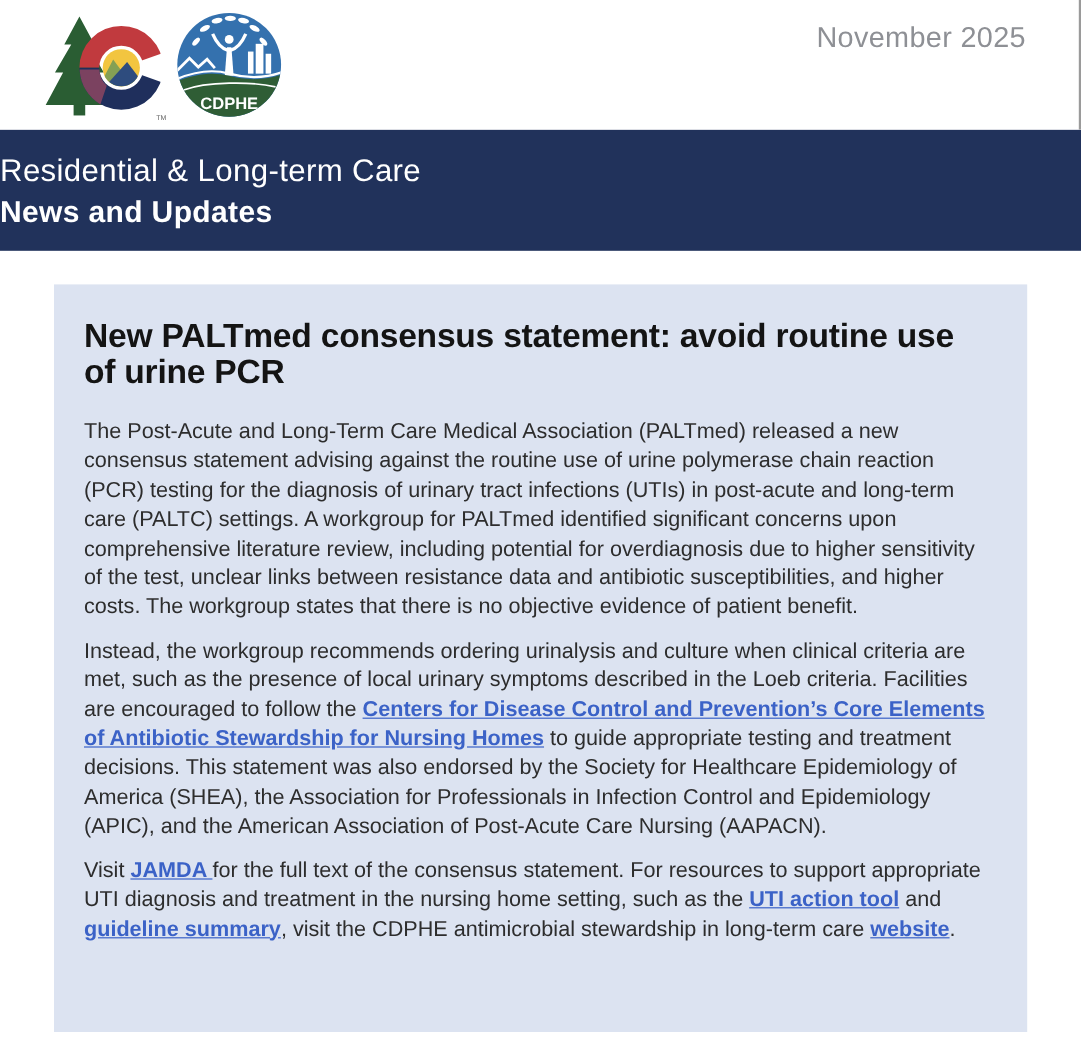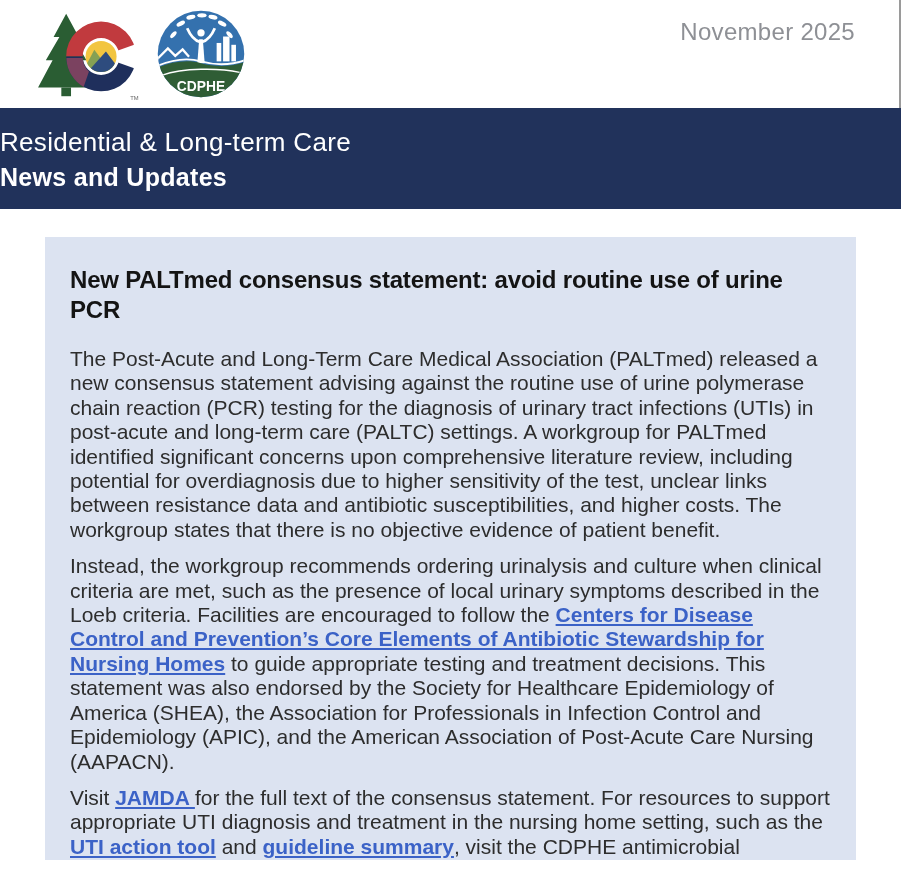--- a/index.html
+++ b/index.html
@@ -22,21 +22,21 @@
     position: absolute;
     top: 0; right: 0;
     width: 2px; height: 108px;
     background: #9a9a9a;
   }
   .logos {
     position: absolute;
     left: 30px; top: 8px;
     display: flex;
     align-items: flex-start;
-    gap: 10px;
+    gap: 0;
   }
   .date {
     position: absolute;
     top: 18px; right: 46px;
     font-size: 24px;
     color: #8e9095;
     letter-spacing: 0.3px;
   }
 
   
@@ -63,30 +63,30 @@
   
   .card {
     margin: 28px 0 0 45px;
     width: 811px;
     height: 623px;
     background: #dce3f1;
     padding: 28px 24px 8px 25px;
     overflow: hidden;
   }
   .article-heading {
-    font-size: 24px;
+    font-size: 28px;
     font-weight: 700;
     color: #141414;
     line-height: 30px;
     letter-spacing: -0.2px;
     max-width: 748px;
     margin: 0 0 22px 0;
   }
   .body-text {
-    font-size: 21px;
+    font-size: 18px;
     color: #2d2d2d;
     line-height: 24.4px;
     margin: 0 0 12px 0;
     max-width: 765px;
   }
   .lnk {
     color: #3b62c7;
     font-weight: 700;
     text-decoration: underline;
     cursor: pointer;

